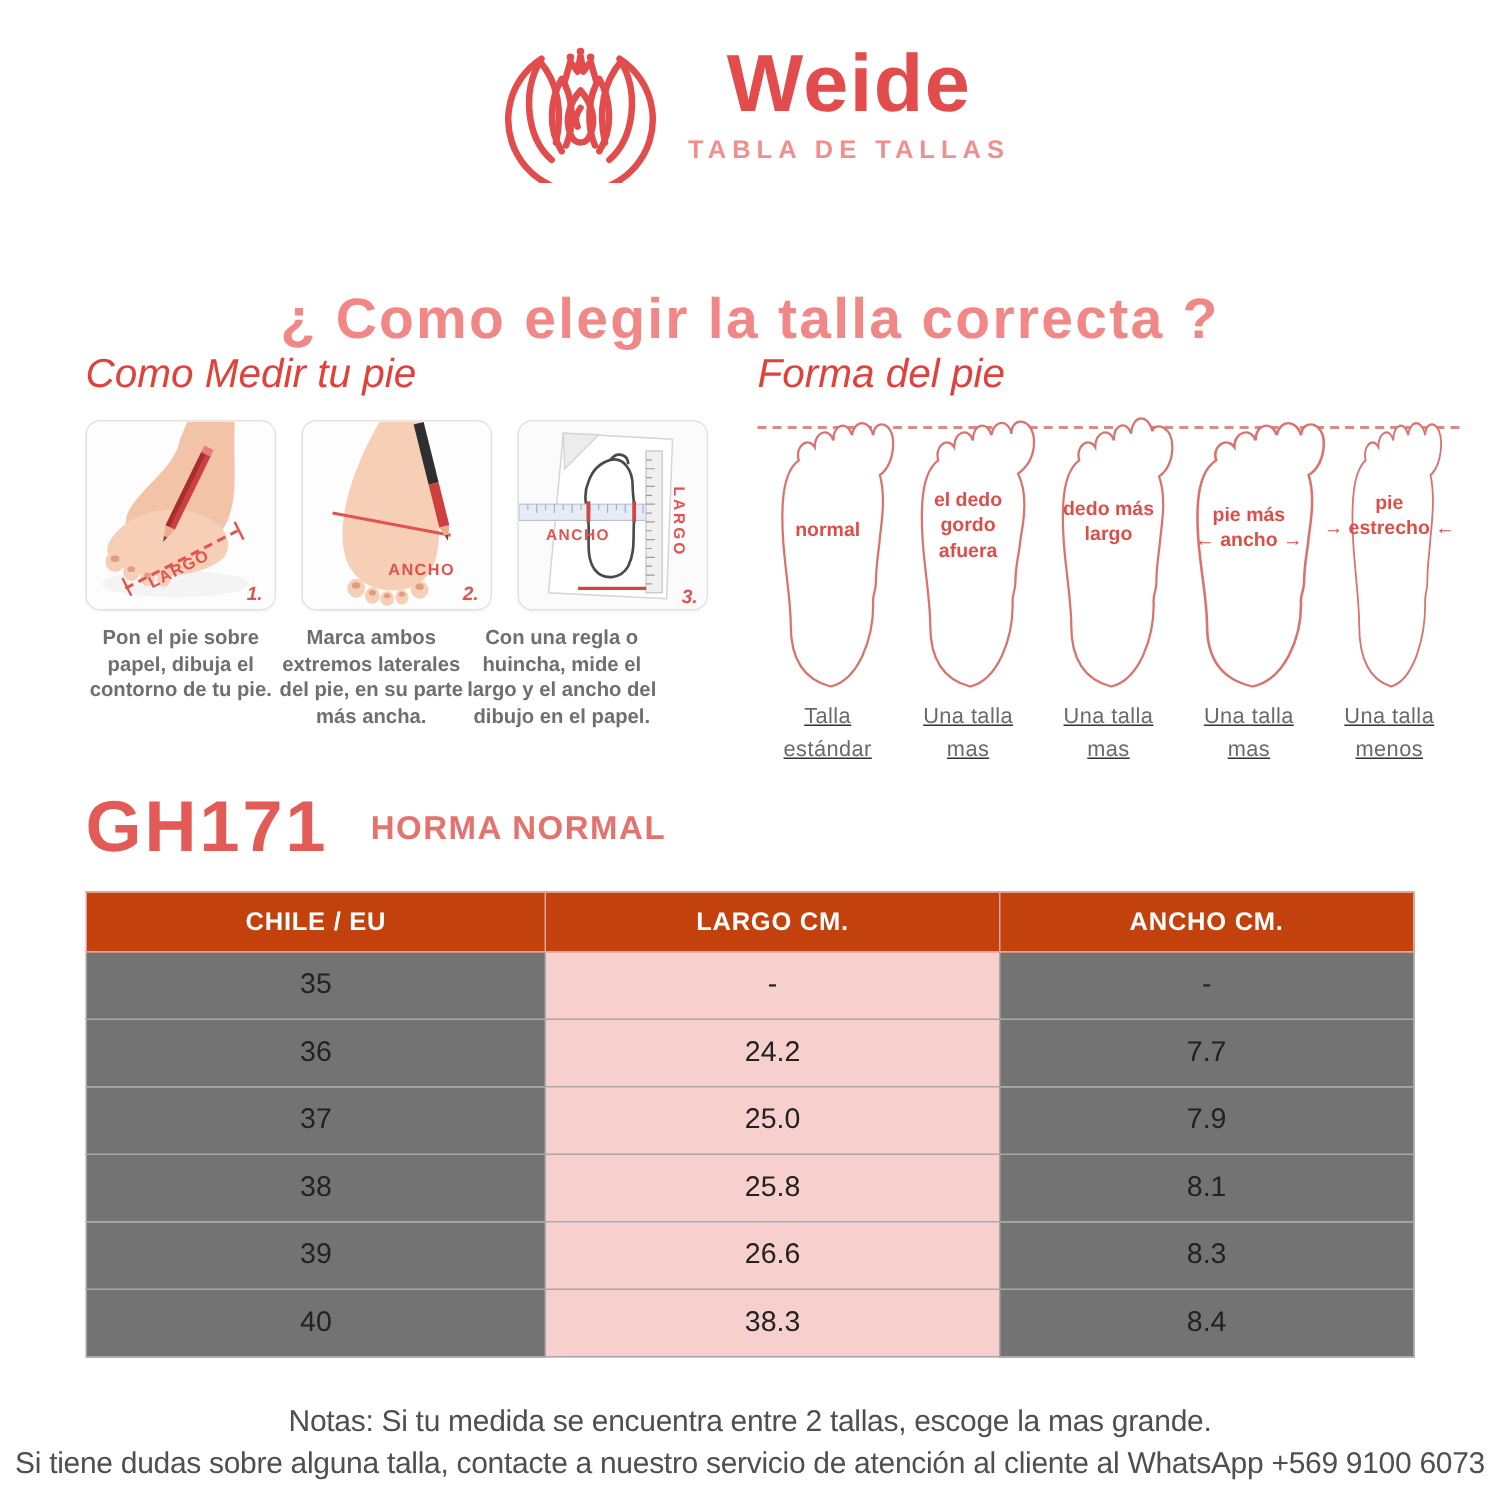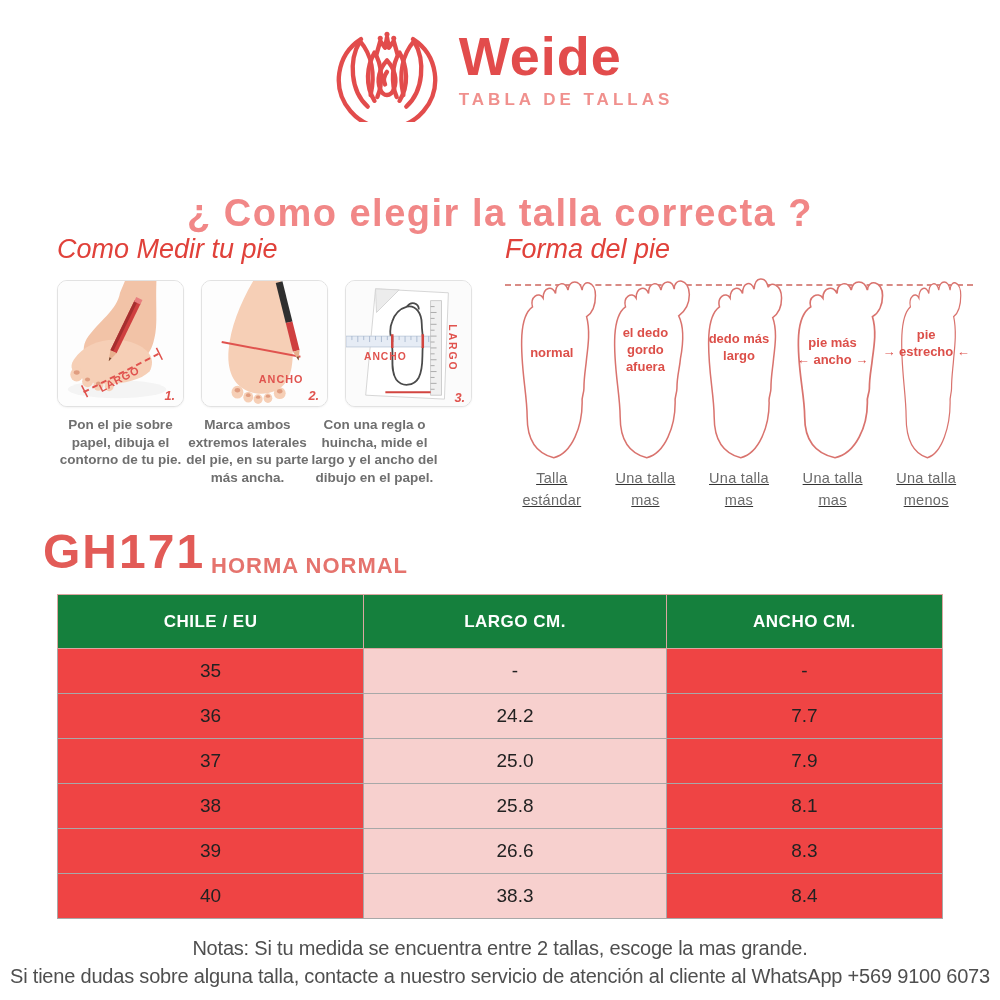--- a/index.html
+++ b/index.html
@@ -7,21 +7,21 @@
   html,body { background:#fff; }
   body {
     width:1000px; height:1000px; position:relative; overflow:hidden;
     font-family:"Liberation Sans", sans-serif; color:#333;
   }
   .page { position:absolute; inset:0; background:#fff; }
 
   
   .logo-row { position:absolute; top:16px; left:0; right:0;
     display:flex; justify-content:center; align-items:center; gap:12px; }
-  .brand-text { display:flex; flex-direction:column; }
+  .brand-text { display:flex; flex-direction:column; align-items:center; }
   .brand-name { font-size:54px; font-weight:bold; color:#e24c4c; letter-spacing:1px; line-height:1; }
   .brand-tagline { font-size:17px; font-weight:bold; color:#f0908d; letter-spacing:4px; margin-top:7px; }
 
   
   .page-title { position:absolute; top:148px; left:0; right:0; text-align:center;
     font-size:38px; font-weight:bold; color:#f18787; letter-spacing:1.5px;margin-top:44px; }
 
   
   .measure { position:absolute; left:57px; top:234px; width:415px; }
   .section-heading { font-size:27px; color:#e0413a; font-weight:normal;font-style:italic; }
@@ -50,31 +50,31 @@
   .foot-wrap:nth-child(1) .foot-label { top:76px; }
   .foot-wrap:nth-child(2) .foot-label { top:56px; }
   .foot-wrap:nth-child(3) .foot-label { top:62px; }
   .foot-wrap:nth-child(4) .foot-label { top:66px; }
   .foot-wrap:nth-child(5) .foot-label { top:58px; }
   .feet-captions { display:flex; margin-top:2px;text-decoration:underline; }
   .foot-caption { width:20%; text-align:center; font-size:14.5px; color:#6a6a6a;
     line-height:1.55; letter-spacing:.3px; white-space:pre-line; }
 
   
-  .model { position:absolute; left:43px; top:524px; display:flex; align-items:flex-end; gap:6px; }
+  .model { position:absolute; left:57px; top:524px; display:flex; align-items:center; gap:28px; }
   .model-code { font-size:48px; font-weight:bold; color:#e25b57; letter-spacing:2px; }
   .model-subtitle { font-size:22px; font-weight:bold; color:#e5736d; letter-spacing:1px; }
 
   
   .size-table { position:absolute; left:57px; top:594px; width:886px;
     border-collapse:collapse; border:1px solid #999; }
-  .size-table th { background:#15803d; color:#fff; font-size:17px; font-weight:bold;
-    height:54px; letter-spacing:.5px; border:1px solid #dba6a2; }
+  .size-table th { background:#c2410c; color:#fff; font-size:17px; font-weight:bold;
+    height:40px; letter-spacing:.5px; border:1px solid #dba6a2; }
   .size-table td { height:45px; text-align:center; font-size:19px; color:#222;
-    border:1px solid #a8a8a8; background:#ef4444; }
+    border:1px solid #a8a8a8; background:#737373; }
   .size-table td.hl { background:#f7d0ce; }
 
   
   .notes { position:absolute; top:934px; left:0; right:0; text-align:center;
     color:#4f4f4f; font-size:20px; line-height:1.42; letter-spacing:-.2px; }
 </style>
 </head>
 <body>
 
 <div class="page">

